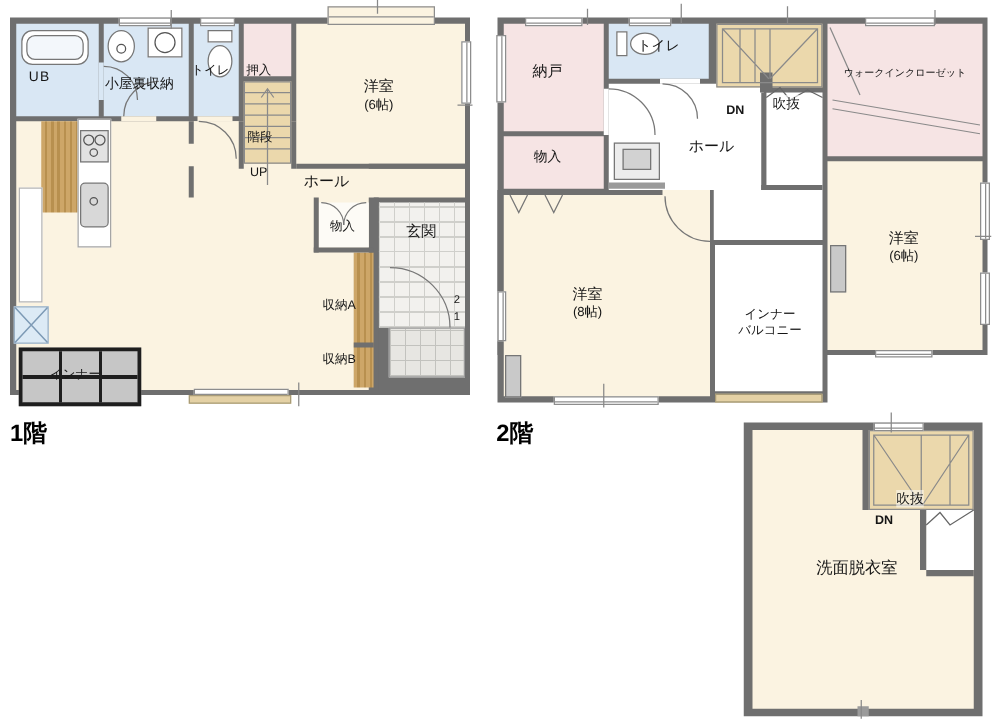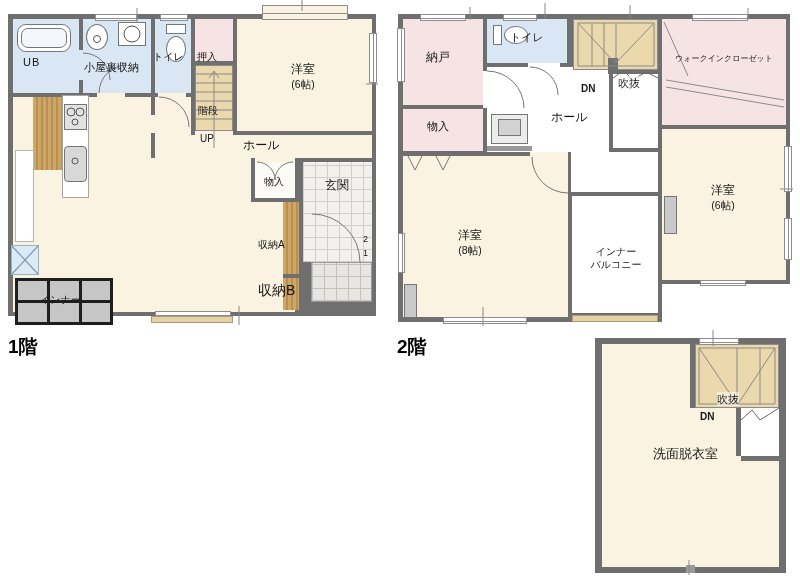--- a/index.html
+++ b/index.html
@@ -194,21 +194,21 @@
   <div class="lbl" style="left:198px;top:104px;font-size:10px">階段</div>
   <div class="lbl" style="left:200px;top:132px;font-size:10px">UP</div>
   <div class="lbl c" style="left:270px;top:62px;width:66px;font-size:12px">
       <div>洋室</div>
       <div style="font-size:10.5px">(6帖)</div>
     </div>
   <div class="lbl" style="left:243px;top:138px;font-size:12px">ホール</div>
   <div class="lbl" style="left:264px;top:175px;font-size:10px">物入</div>
   <div class="lbl" style="left:325px;top:178px;font-size:12px">玄関</div>
   <div class="lbl" style="left:258px;top:238px;font-size:10px">収納A</div>
-  <div class="lbl" style="left:258px;top:281px;font-size:14px">収納B</div>
+  <div class="lbl" style="left:258px;top:281px;font-size:10px">収納B</div>
   <div class="lbl" style="left:40px;top:293px;font-size:10px;color:#1a1a1a">インナー</div>
   <div class="lbl" style="left:363px;top:234px;font-size:9px">2</div>
   <div class="lbl" style="left:363px;top:248px;font-size:9px">1</div>
   <div class="ft" style="left:8px;top:334px">1階</div>
 
   <div class="lbl" style="left:426px;top:50px;font-size:12px">納戸</div>
   <div class="lbl" style="left:510px;top:30px;font-size:11px">トイレ</div>
   <div class="lbl" style="left:427px;top:119px;font-size:11px">物入</div>
   <div class="lbl" style="left:551px;top:110px;font-size:12px">ホール</div>
   <div class="lbl" style="left:581px;top:82px;font-size:10px;font-weight:bold">DN</div>

